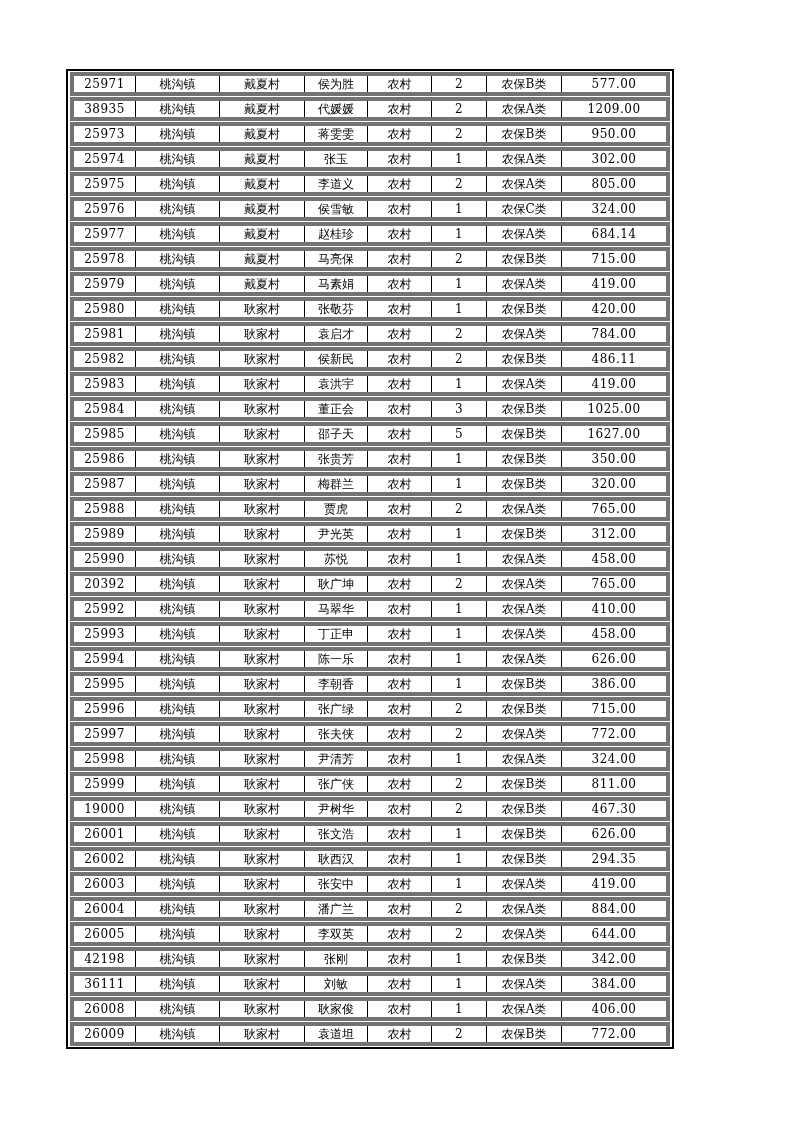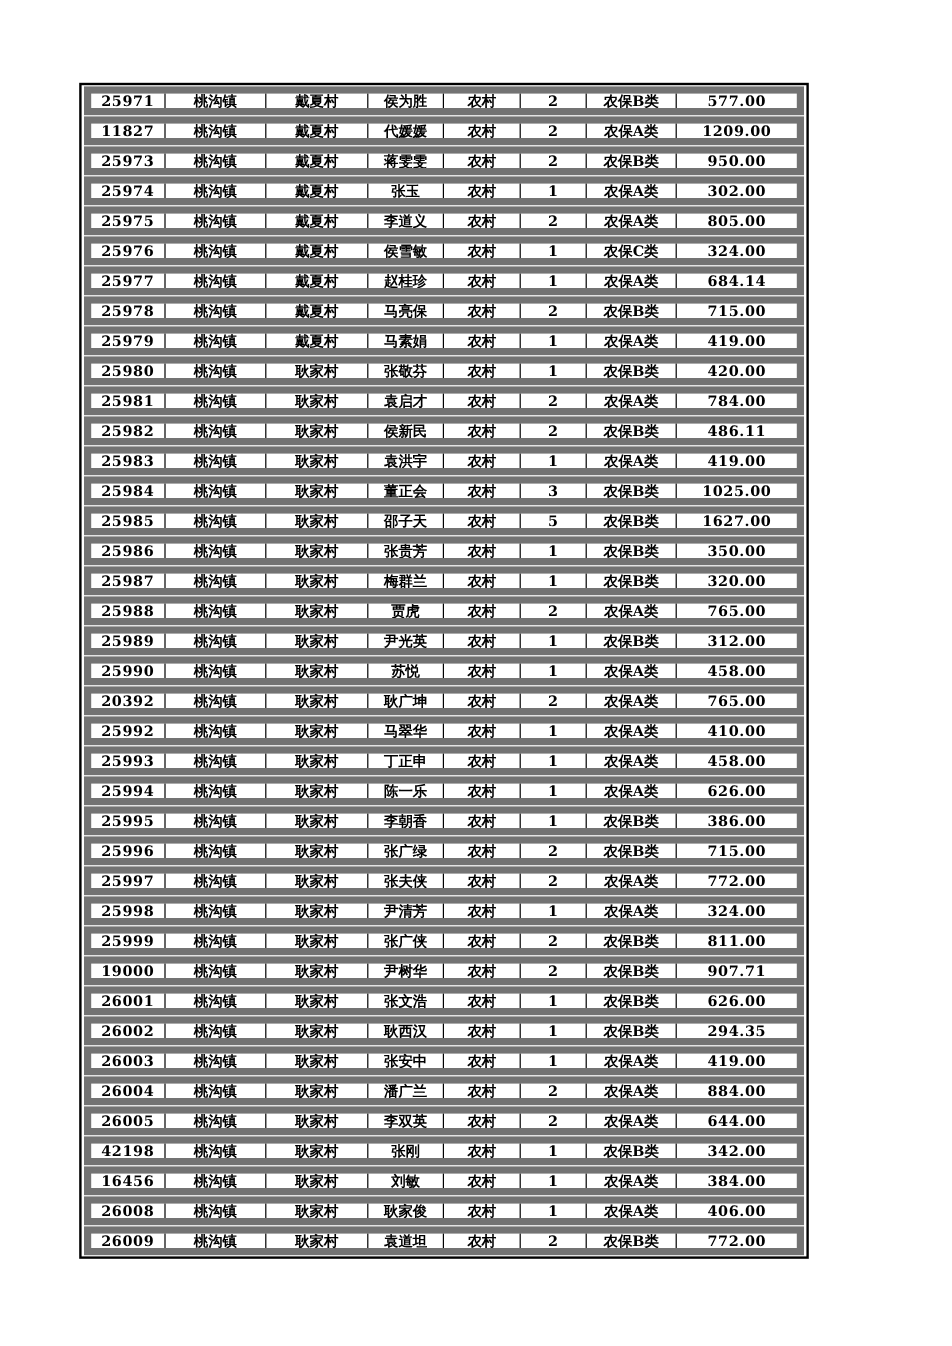--- a/index.html
+++ b/index.html
@@ -25,25 +25,24 @@
     top: 69px;
     width: 608px;
     border: 2px solid #000000;
     padding: 1px 2px;
     background: #ffffff;
   }
   .table-body { width: 100%; }
   .row {
     display: grid;
     grid-template-columns: 62px 84px 85px 63px 64px 55px 75px 1fr;
-    border: 6px solid #737373;
+    border: 4px solid #737373;
     height: 24px;
     margin-bottom: 1px;
     background: #ffffff;
-    font-weight: bold;
   }
   .row:last-child { margin-bottom: 0; }
   .cell {
     border-right: 1px solid #000000;
     display: flex;
     align-items: center;
     justify-content: center;
     font-size: 12px;
     line-height: 1;
     white-space: nowrap;
@@ -64,21 +63,21 @@
     <div class="cell">桃沟镇</div>
     <div class="cell">戴夏村</div>
     <div class="cell">侯为胜</div>
     <div class="cell">农村</div>
     <div class="cell num">2</div>
     <div class="cell">农保B类</div>
     <div class="cell num">577.00</div>
   </div>
 
   <div class="row">
-    <div class="cell num">11827</div>
+    <div class="cell num">38935</div>
     <div class="cell">桃沟镇</div>
     <div class="cell">戴夏村</div>
     <div class="cell">代媛媛</div>
     <div class="cell">农村</div>
     <div class="cell num">2</div>
     <div class="cell">农保A类</div>
     <div class="cell num">1209.00</div>
   </div>
 
   <div class="row">
@@ -379,21 +378,21 @@
   </div>
 
   <div class="row">
     <div class="cell num">19000</div>
     <div class="cell">桃沟镇</div>
     <div class="cell">耿家村</div>
     <div class="cell">尹树华</div>
     <div class="cell">农村</div>
     <div class="cell num">2</div>
     <div class="cell">农保B类</div>
-    <div class="cell num">907.71</div>
+    <div class="cell num">467.30</div>
   </div>
 
   <div class="row">
     <div class="cell num">26001</div>
     <div class="cell">桃沟镇</div>
     <div class="cell">耿家村</div>
     <div class="cell">张文浩</div>
     <div class="cell">农村</div>
     <div class="cell num">1</div>
     <div class="cell">农保B类</div>
@@ -449,21 +448,21 @@
     <div class="cell">桃沟镇</div>
     <div class="cell">耿家村</div>
     <div class="cell">张刚</div>
     <div class="cell">农村</div>
     <div class="cell num">1</div>
     <div class="cell">农保B类</div>
     <div class="cell num">342.00</div>
   </div>
 
   <div class="row">
-    <div class="cell num">16456</div>
+    <div class="cell num">36111</div>
     <div class="cell">桃沟镇</div>
     <div class="cell">耿家村</div>
     <div class="cell">刘敏</div>
     <div class="cell">农村</div>
     <div class="cell num">1</div>
     <div class="cell">农保A类</div>
     <div class="cell num">384.00</div>
   </div>
 
   <div class="row">

